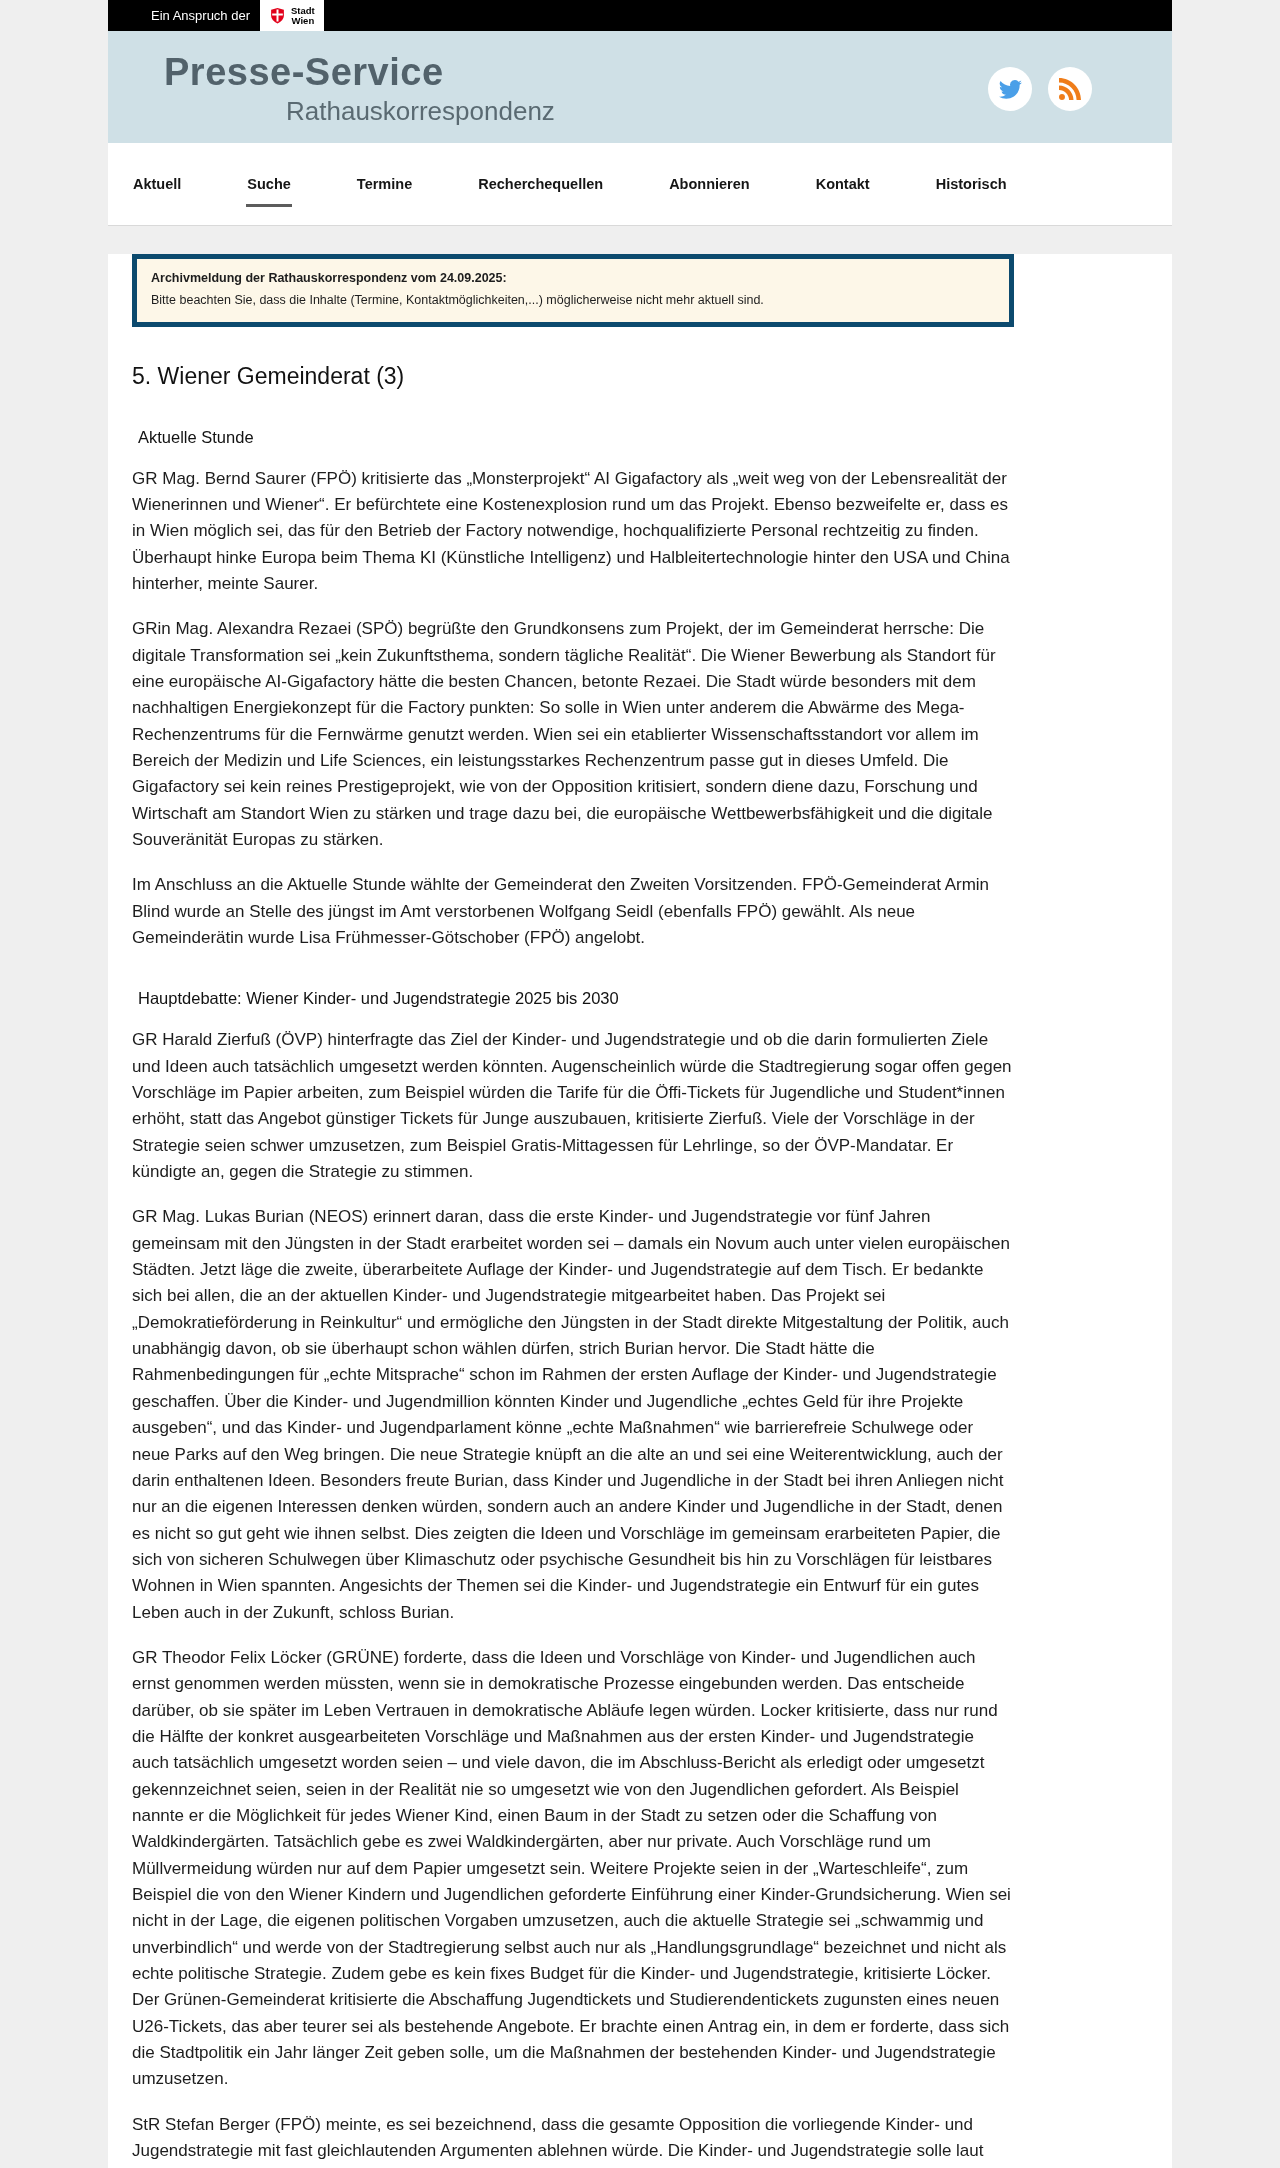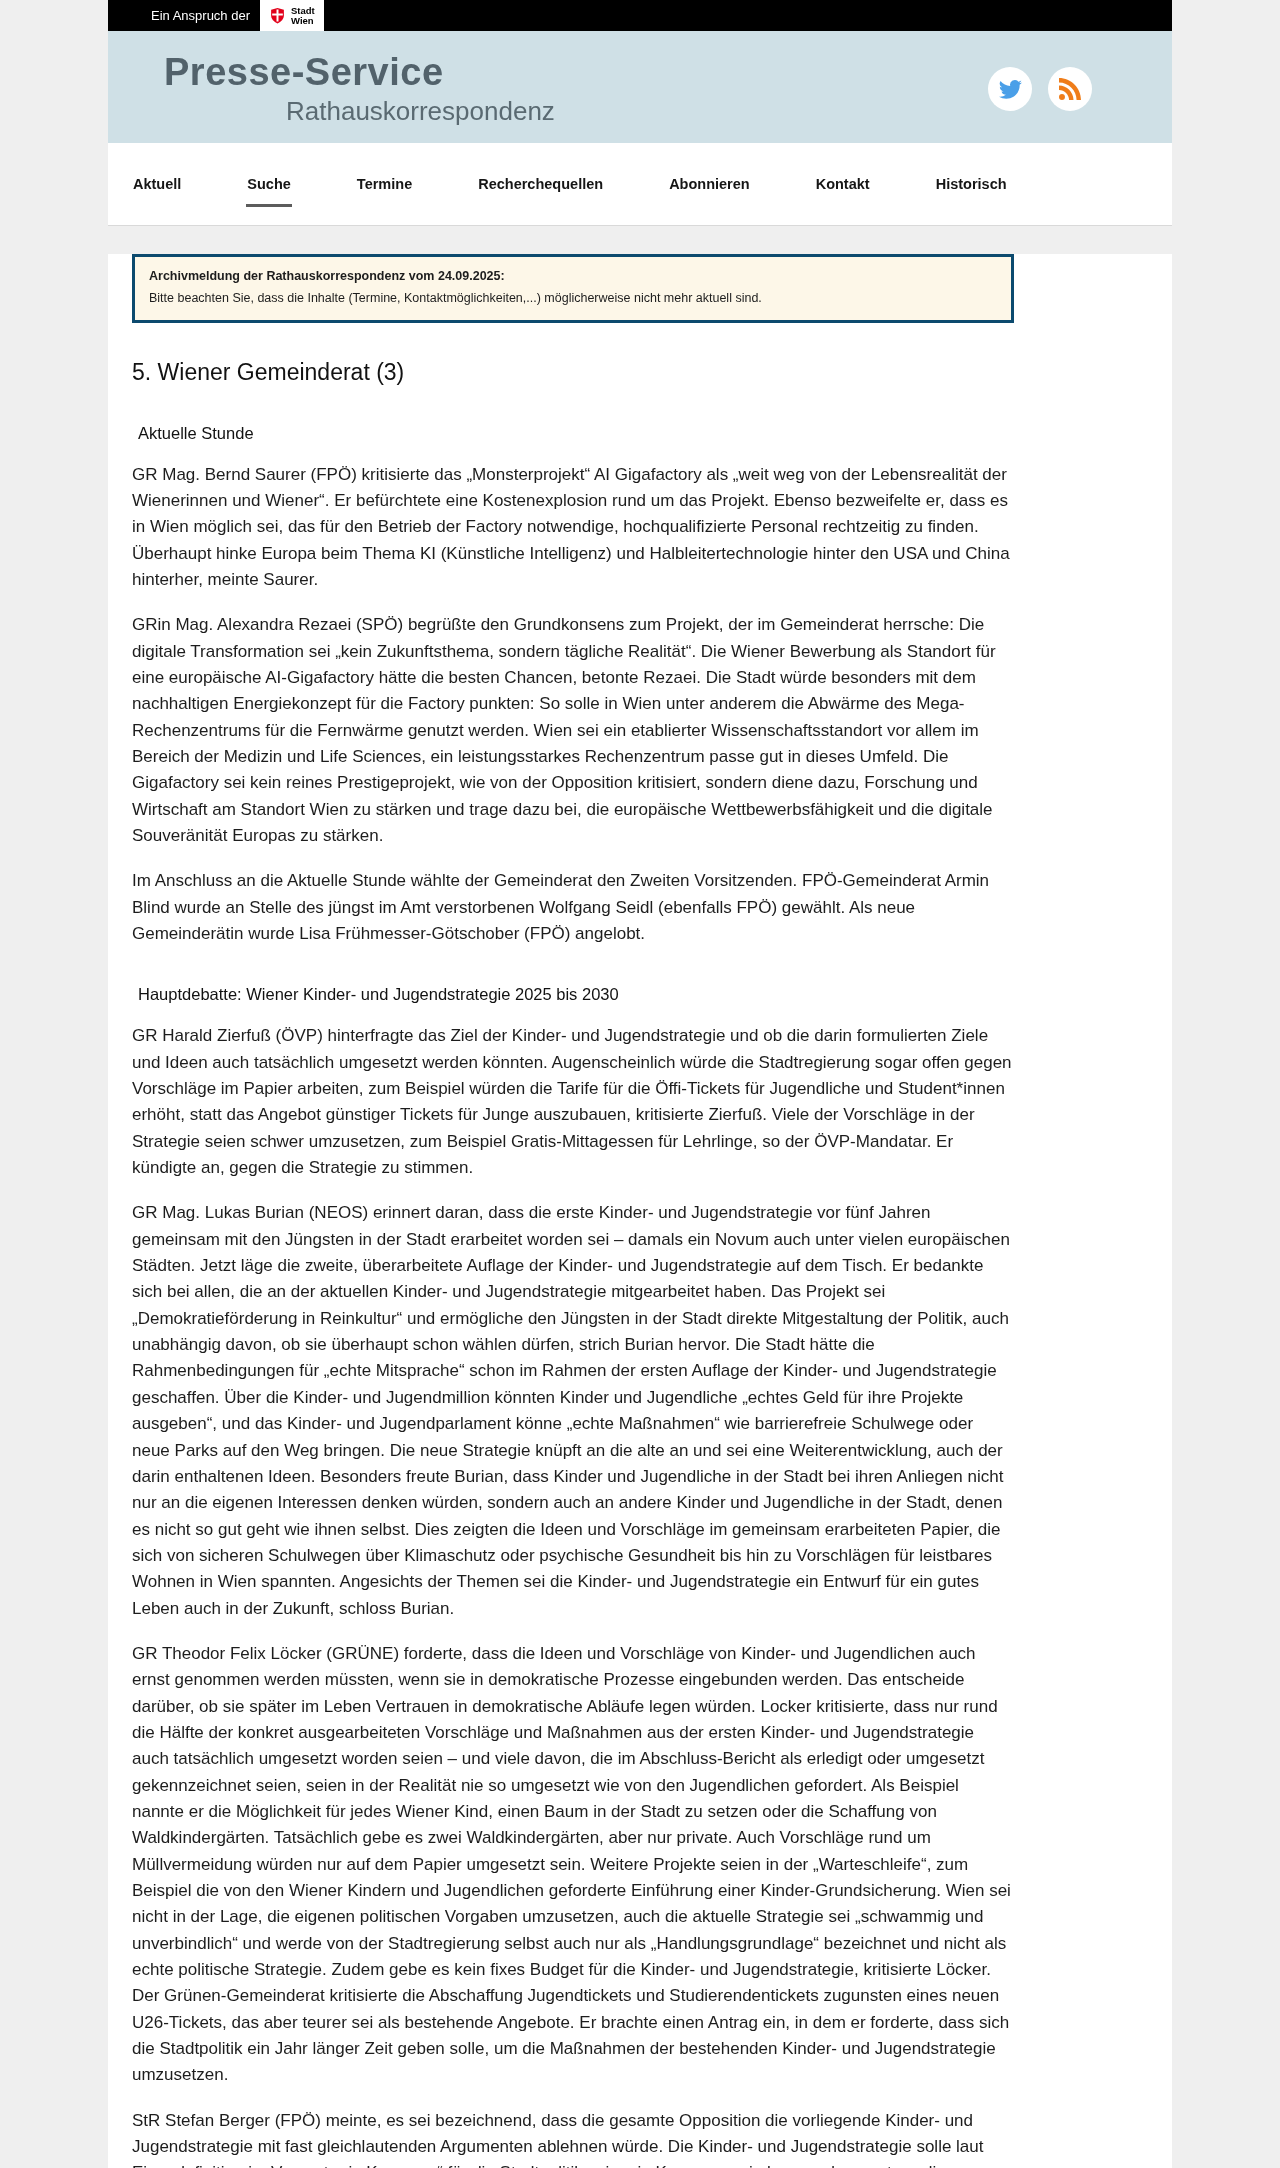--- a/index.html
+++ b/index.html
@@ -13,21 +13,21 @@
 
   
   .topbar {
     background:#000; height:31px;
     display:flex; align-items:center;
     color:#fff; font-size:13px;
   }
   .topbar-label { margin-left:43px; margin-right:10px; }
   .logo-box {
     background:#fff; height:31px; padding:0 9px;
-    display:flex; align-items:center; gap:5px;
+    display:flex; align-items:center; gap:5px;text-align:center;
   }
   .logo-text { color:#000; font-size:9.5px; font-weight:bold; line-height:1.05; }
 
   
   .masthead { background:#cfe0e6; padding:20px 0 16px; position:relative; }
   .brand-title {
     margin:0 0 0 56px; font-size:38px; font-weight:bold;
     color:#52626b; letter-spacing:0.5px;
   }
   .brand-subtitle {
@@ -44,21 +44,21 @@
     background:#fff; border-bottom:1px solid #d9d9d9;
     display:flex; gap:64px; padding:18px 24px; font-size:14.5px;font-weight:bold;
   }
   .nav-item { padding:15px 1px 12px; cursor:pointer; color:#161616; border-bottom:3px solid transparent; }
   .nav-item.active { border-bottom:3px solid #5c5c5c; }
 
   
   .content { background:#fff; padding:0 158px 42px 24px; }
 
   .notice {
-    background:#fdf7e8; border:3px solid #0c4a6e;
+    background:#fdf7e8; border:5px solid #0c4a6e;
     padding:10px 14px 12px; margin-top:28px;
     font-size:12.5px; line-height:1.5;
   }
   .notice-title { font-weight:bold; margin-bottom:3px; }
 
   .article-title { font-size:23px; font-weight:400; color:#121212; margin:36px 0 0; }
   .section-heading { font-size:16.5px; font-weight:400; color:#121212; margin:38px 6px 0; }
   .body-text { font-size:17px; line-height:1.55; margin:19px 0 0; color:#1d1d1d; }
 
   a.text-link { color:#2a6496; text-decoration:underline; cursor:pointer; }

